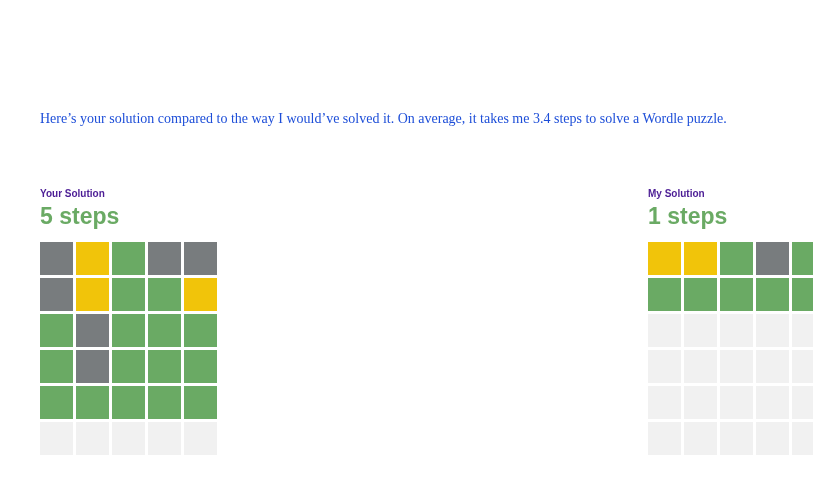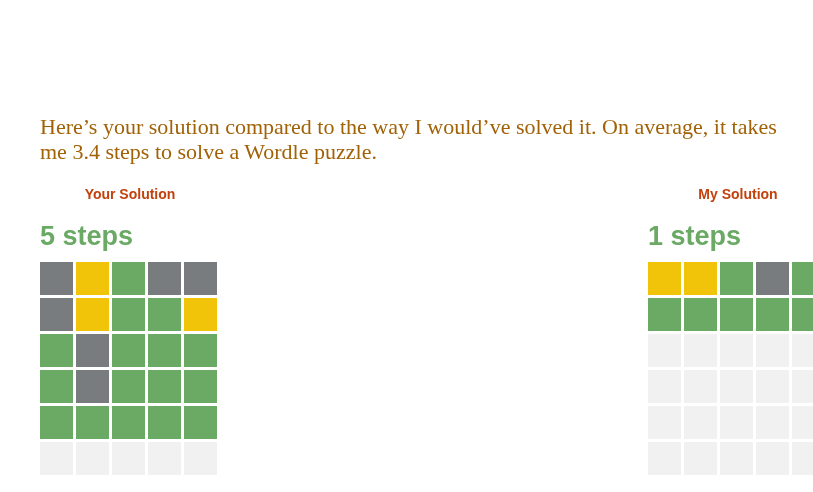--- a/index.html
+++ b/index.html
@@ -32,52 +32,51 @@
     color: #2b2d33;
     line-height: 36px;
     white-space: nowrap;
   }
   .intro-paragraph {
     position: absolute;
     left: 40px;
     top: 92px;
     width: 740px;
     font-family: "Liberation Serif", serif;
-    font-size: 22px;
+    font-size: 14px;
     line-height: 25px;
-    color: #a16207;
+    color: #1d4ed8;
   }
   .columns {
     position: absolute;
     left: 0;
     top: 0;
     width: 813px;
     height: 492px;
   }
   .solution-column {
     position: absolute;
     top: 185px;
     width: 180px;
   }
   .solution-column.left  { left: 40px; }
   .solution-column.right { left: 612px; padding-left: 36px; }
 
   .column-label {
     font-family: "Liberation Sans", sans-serif;
-    font-size: 14px;
+    font-size: 10px;
     font-weight: bold;
-    color: #c2410c;
+    color: #4c1d95;
     line-height: 18px;
     white-space: nowrap;
-    text-align: center;
   }
   .column-steps {
-    margin-top: 20px;
+    margin-top: 0;
     font-family: "Liberation Sans", sans-serif;
-    font-size: 27px;
+    font-size: 23px;
     font-weight: bold;
     line-height: 27px;
     color: #6aaa64;
     white-space: nowrap;
   }
   .wordle-grid {
     margin-top: 12px;
     display: grid;
     grid-template-columns: repeat(5, 33px);
     grid-auto-rows: 33px;

